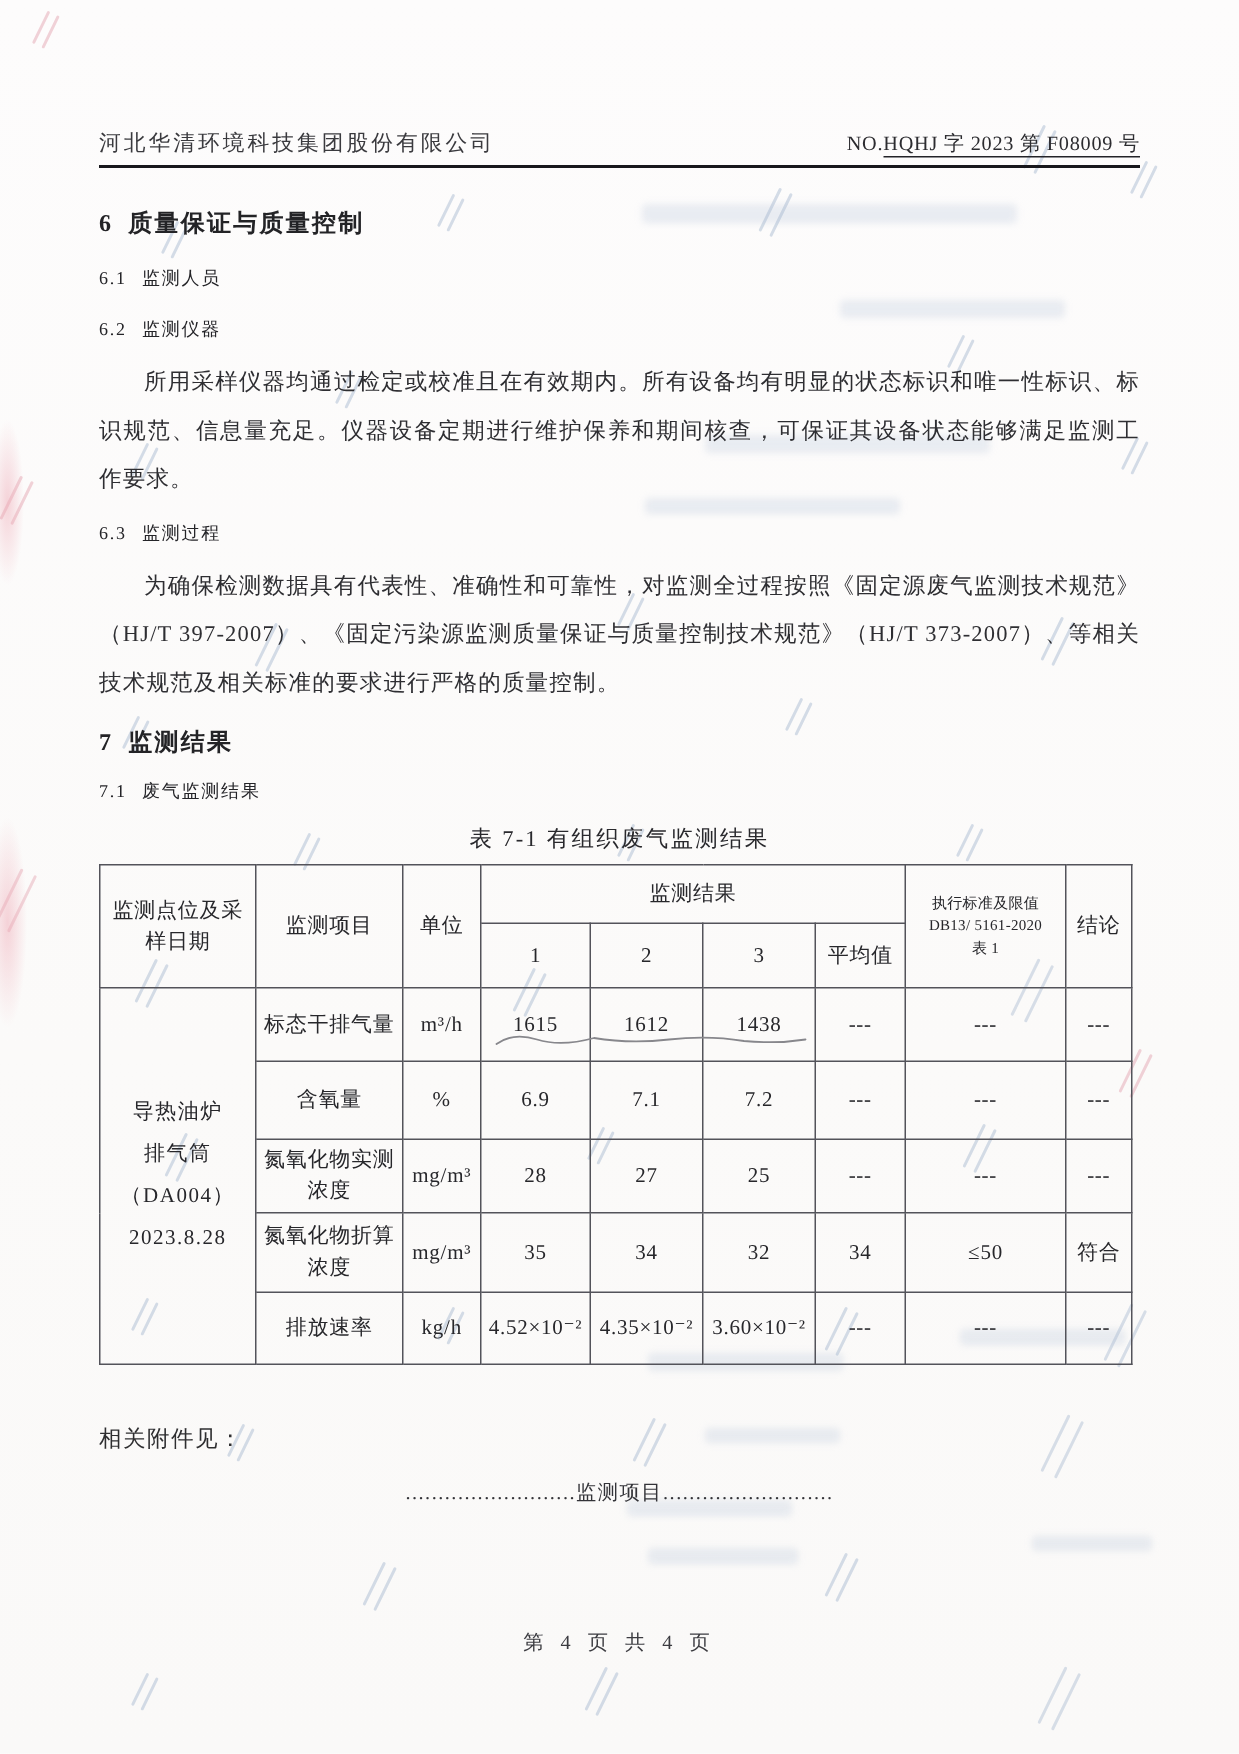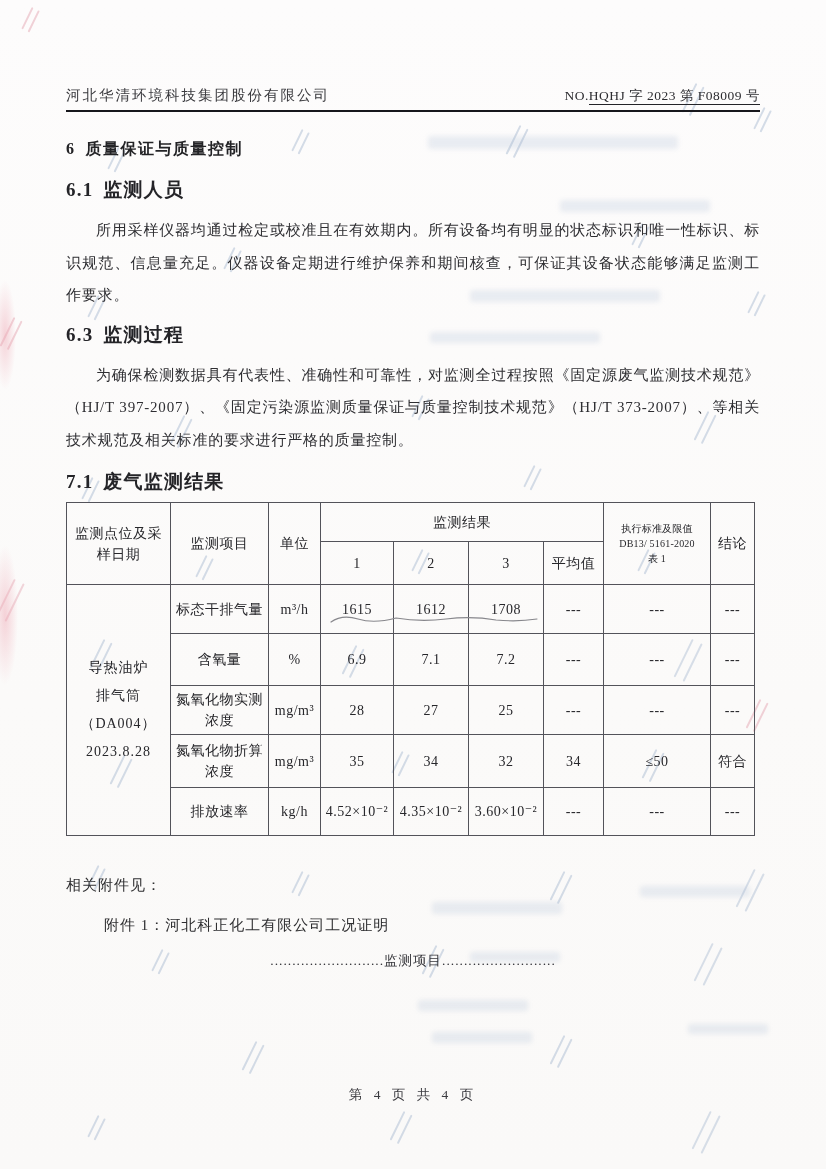--- a/index.html
+++ b/index.html
@@ -22,21 +22,21 @@
   .smudge{position:absolute;background:rgba(163,184,211,.22);filter:blur(2.5px);border-radius:3px;}
   .edge-pink{position:absolute;background:radial-gradient(closest-side,rgba(238,170,182,.5),rgba(238,170,182,0));}
   
   .content{position:absolute;left:66px;top:0;width:694px;margin-top:28px;}
   .doc-header{display:flex;justify-content:space-between;align-items:flex-end;margin-top:58px;}
   .company{font-size:14.5px;letter-spacing:2px;color:#3a3a3e;}
   .doc-no{font-size:13.5px;color:#2c2c30;letter-spacing:.5px;}
   .doc-no .u{border-bottom:1.5px solid #232328;padding-bottom:1px;}
   .header-rule{border-top:2px solid #17171c;margin-top:5px;}
   .sec-h1{margin-top:27px;font-size:16px;font-weight:bold;letter-spacing:1.5px;color:#232326;}
-  .sec-h2{margin-top:17px;font-size:19px;letter-spacing:1.2px;color:#242428;font-weight:bold;}
+  .sec-h2{margin-top:17px;font-size:12px;letter-spacing:1.2px;color:#242428;}
   .sec-h1 .num,.sec-h2 .num{margin-right:10px;}
   p.body{margin:13px 0 0 0;font-size:15px;line-height:32.5px;text-align:justify;
     text-indent:2em;letter-spacing:.8px;color:#2e2e32;}
   .tbl-caption{margin-top:14px;text-align:center;font-size:15px;letter-spacing:1.5px;color:#29292d;}
   .table-wrap{position:relative;margin-top:7px;}
   table{width:688px;border-collapse:collapse;table-layout:fixed;font-size:14px;color:#27272b;}
   th,td{border:1px solid #53535a;text-align:center;vertical-align:middle;
     padding:2px 3px;font-weight:normal;line-height:1.5;white-space:pre-line;letter-spacing:.5px;}
   thead tr:nth-child(1) th{height:34px;}
   thead tr:nth-child(2) th{height:38px;}
@@ -117,31 +117,38 @@
     <div class="header-rule"></div>
 
     <div class="sec-h1">
       <span class="num">6</span><span>质量保证与质量控制</span>
     </div>
 
     <div class="sec-h2">
       <span class="num">6.1</span><span>监测人员</span>
     </div>
 
+    <div class="sec-h2">
+      <span class="num">6.2</span><span>监测仪器</span>
+    </div>
     <p class="body" style="margin-top:11px">所用采样仪器均通过检定或校准且在有效期内。所有设备均有明显的状态标识和唯一性标识、标识规范、信息量充足。仪器设备定期进行维护保养和期间核查，可保证其设备状态能够满足监测工作要求。</p>
 
     <div class="sec-h2" style="margin-top:10px">
       <span class="num">6.3</span><span>监测过程</span>
     </div>
     <p class="body" style="margin-top:11px">为确保检测数据具有代表性、准确性和可靠性，对监测全过程按照《固定源废气监测技术规范》（HJ/T 397-2007）、《固定污染源监测质量保证与质量控制技术规范》（HJ/T 373-2007）、等相关技术规范及相关标准的要求进行严格的质量控制。</p>
 
+    <div class="sec-h1" style="margin-top:13px">
+      <span class="num">7</span><span>监测结果</span>
+    </div>
     <div class="sec-h2" style="margin-top:13px">
       <span class="num">7.1</span><span>废气监测结果</span>
     </div>
 
+    <div class="tbl-caption">表 7-1 有组织废气监测结果</div>
 
     <div class="table-wrap">
       <table>
         <colgroup>
           <col style="width:104px">
             <col style="width:98px">
             <col style="width:52px">
           <col style="width:73px">
             <col style="width:75px">
             <col style="width:75px">
@@ -171,21 +178,21 @@
         <tbody>
           <tr class="r1">
             <td class="point" rowspan="5">导热油炉
 排气筒
 （DA004）
 2023.8.28</td>
             <td>标态干排气量</td>
             <td>m³/h</td>
             <td>1615</td>
             <td>1612</td>
-            <td>1708</td>
+            <td>1438</td>
             <td>---</td>
             <td>---</td>
             <td>---</td>
           </tr>
           <tr class="r2">
             <td>含氧量</td>
             <td>%</td>
             <td>6.9</td>
             <td>7.1</td>
             <td>7.2</td>
@@ -227,20 +234,19 @@
           </tr>
         </tbody>
       </table>
 
       <svg class="squiggle" width="212" height="16" viewBox="0 0 212 16">
         <path d="M3,11 Q14,3 30,8 T68,7 Q92,11 118,8 T168,9 Q190,11 209,8" fill="none" stroke="#87878c" stroke-width="1.2" stroke-linecap="round"></path>
       </svg>
     </div>
 
     <div class="attach-intro">相关附件见：</div>
-    <div class="attach-item">附件 1：河北科正化工有限公司工况证明</div>
     <div class="end-line">..........................监测项目..........................</div>
 
   </div>
 
   <div class="footer">第 4 页 共 4 页</div>
 
 </div>
 
 </body></html>

